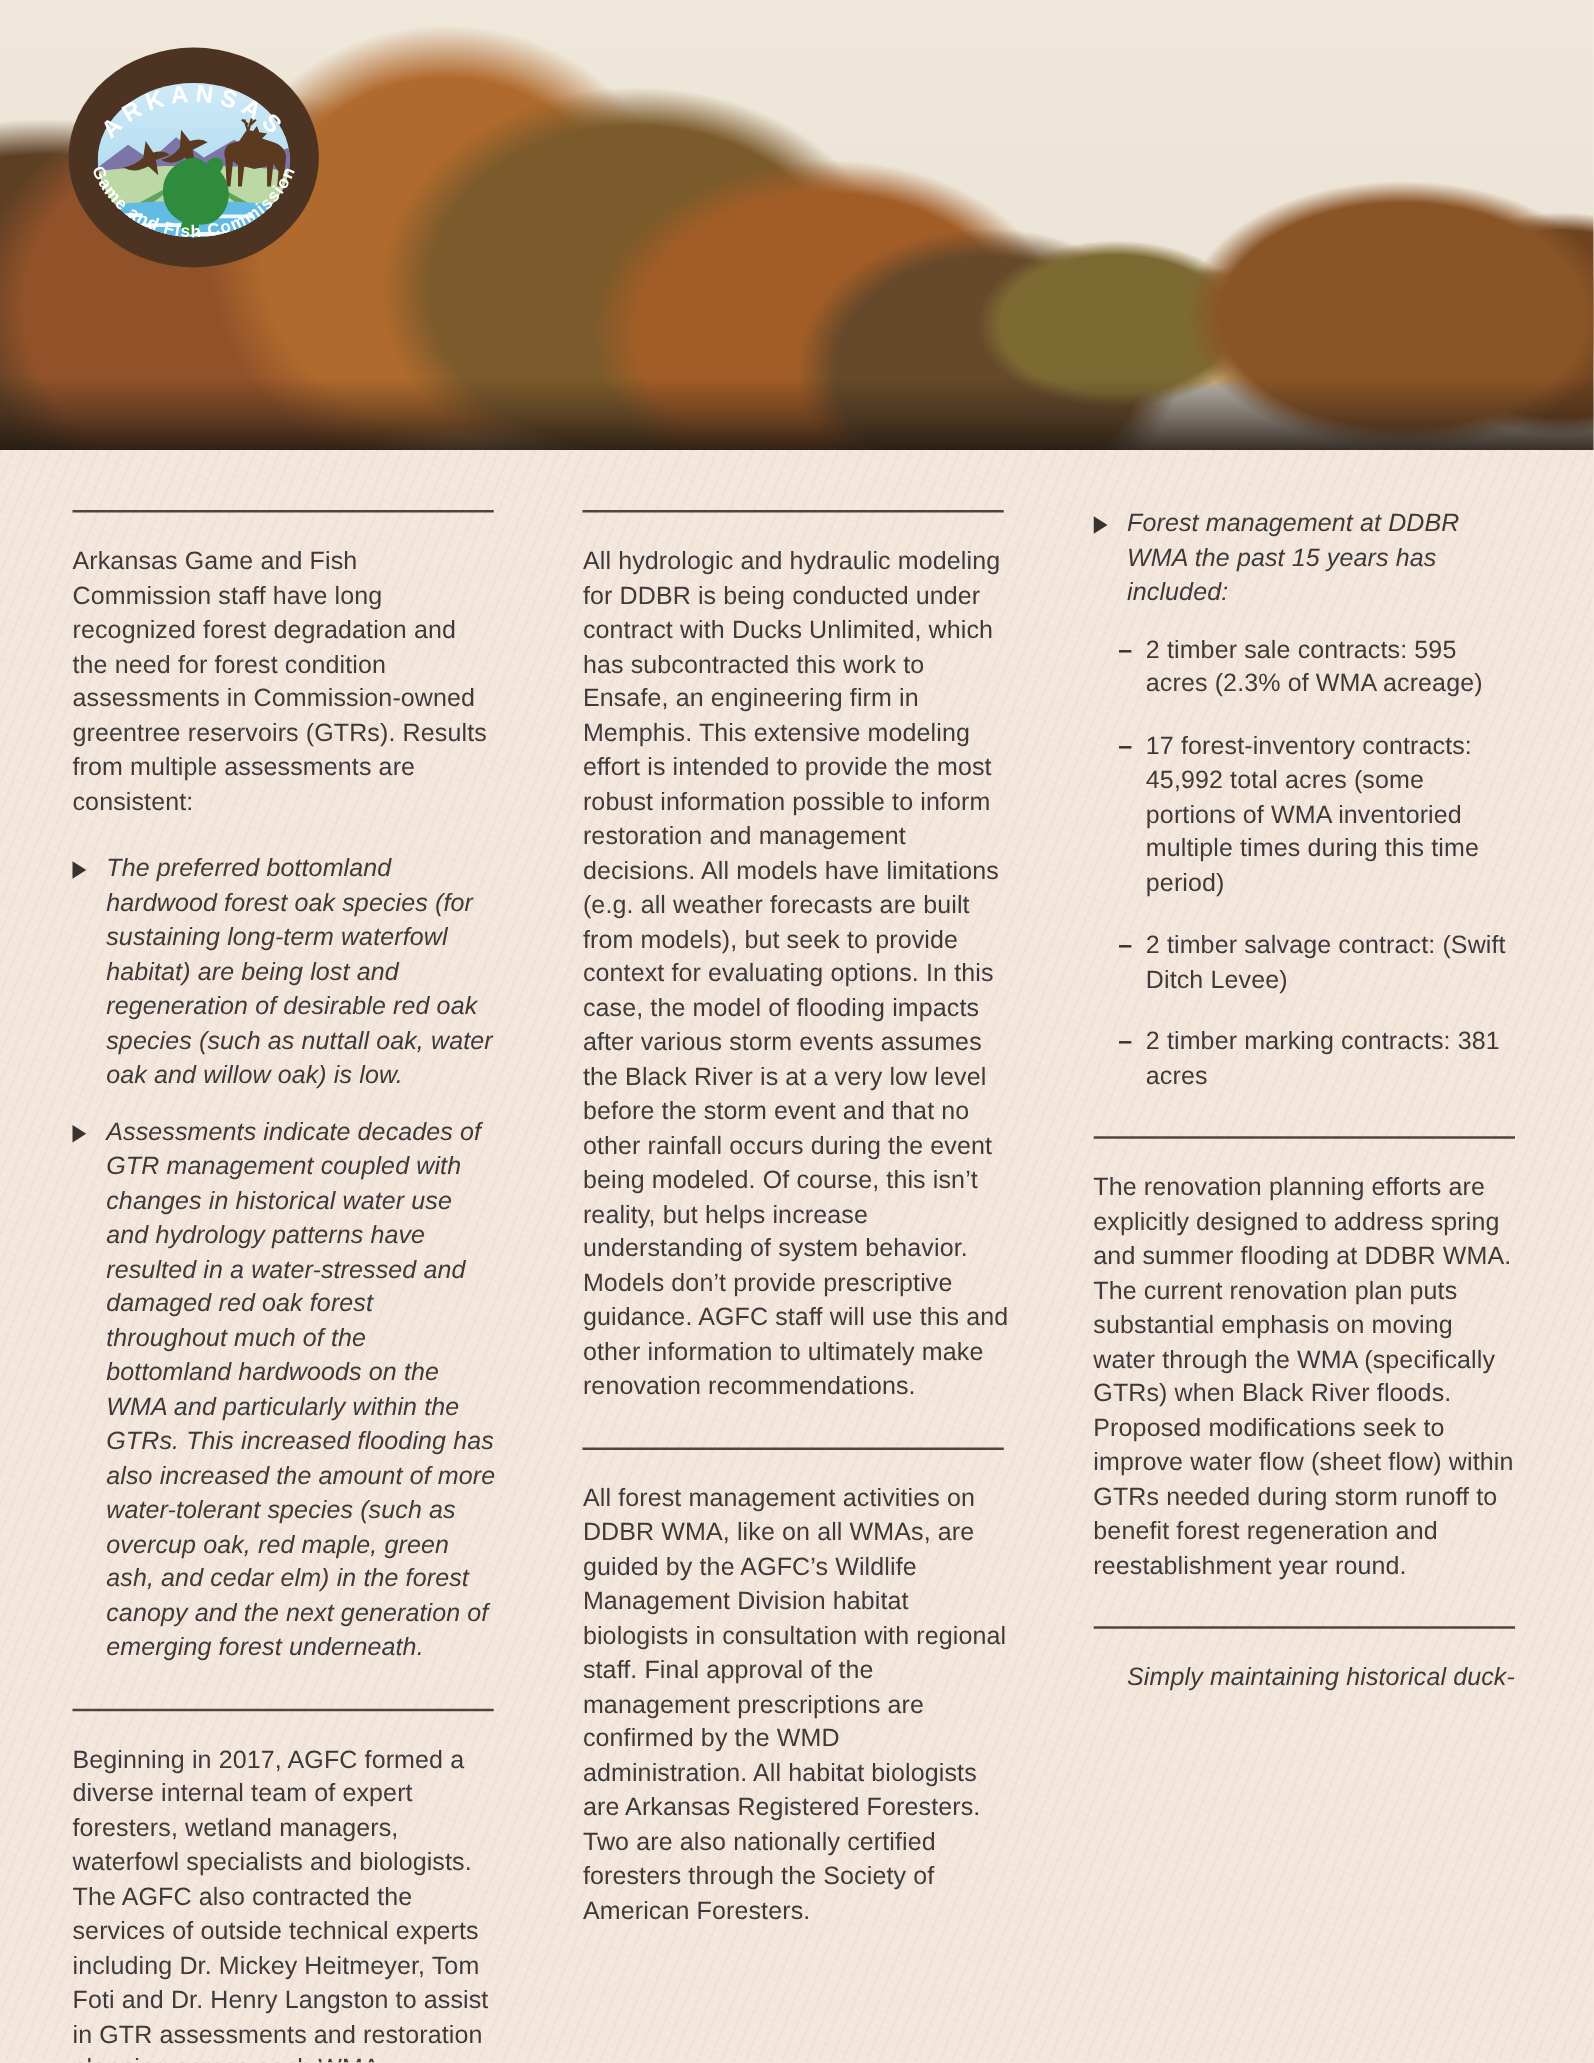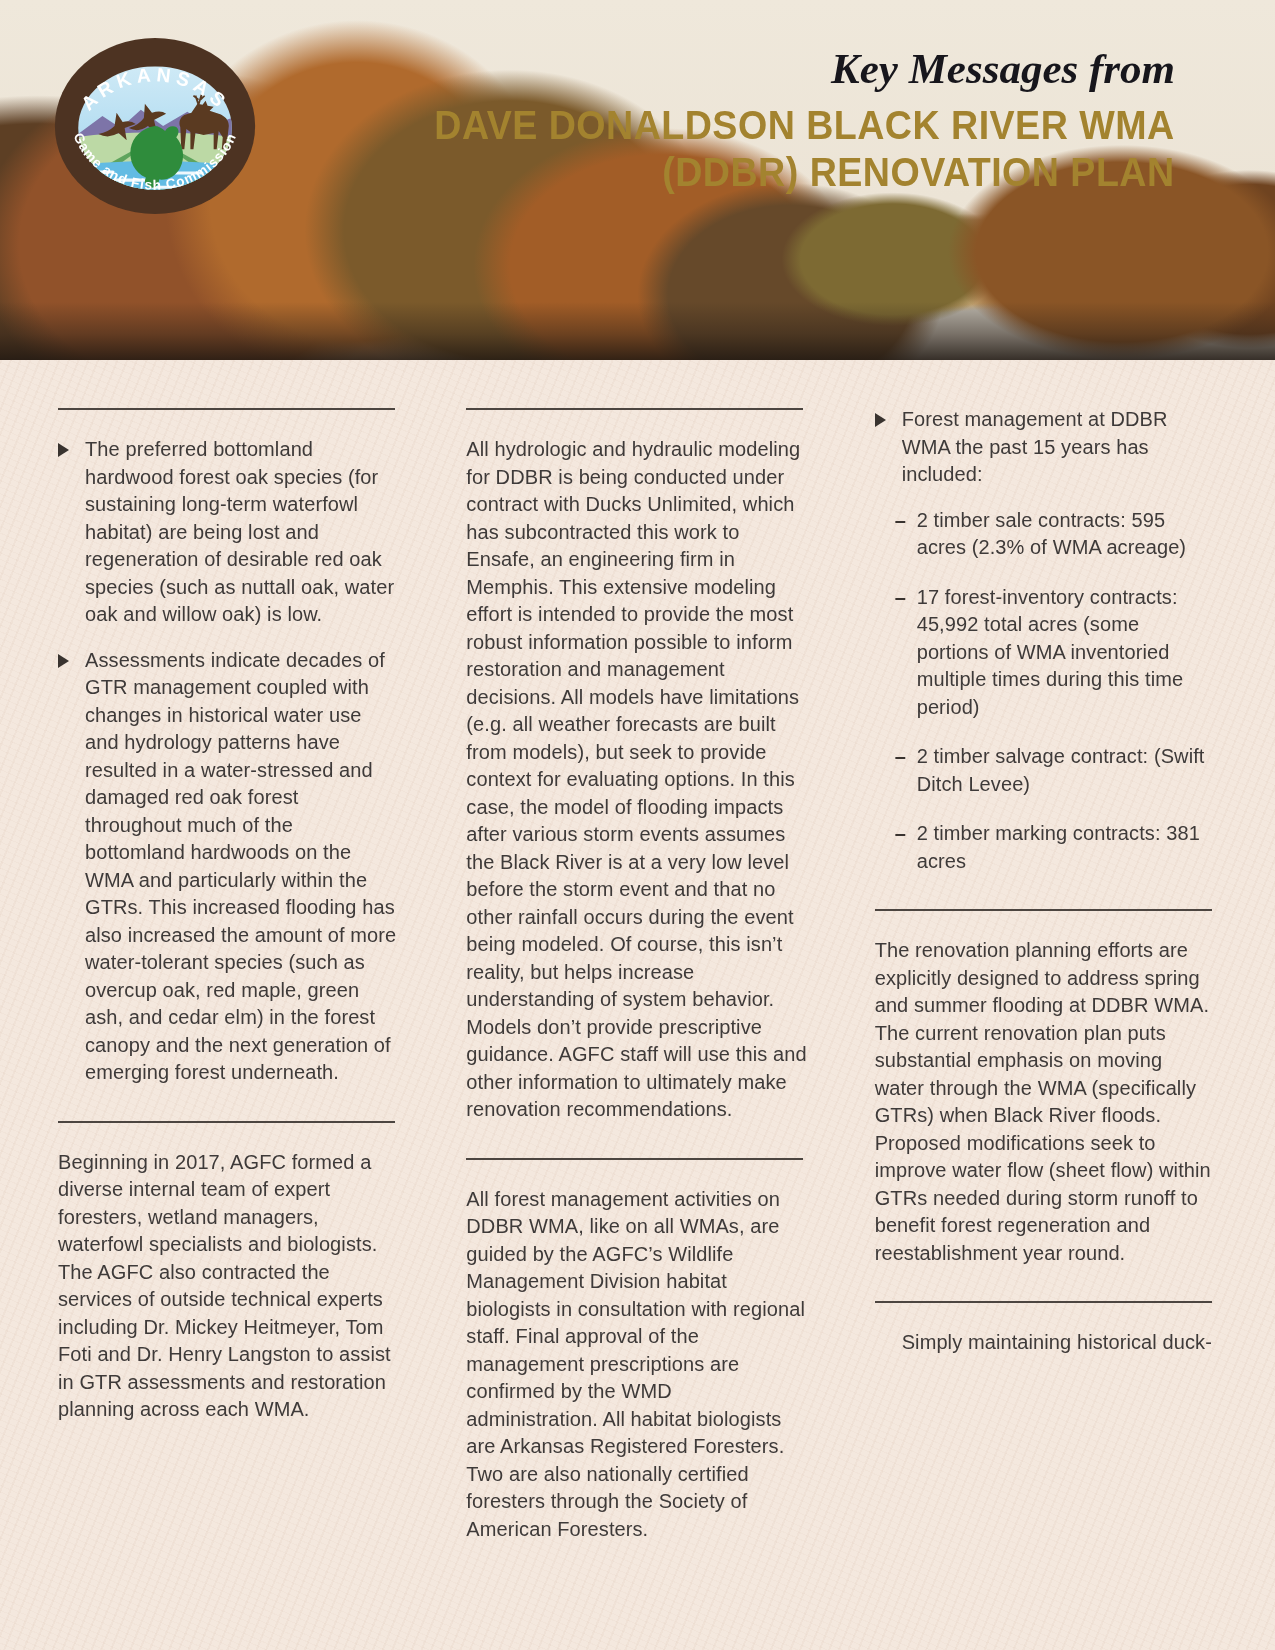--- a/index.html
+++ b/index.html
@@ -54,21 +54,21 @@
       repeating-linear-gradient(112deg, rgba(164,112,79,.05) 0 2px, rgba(164,112,79,0) 2px 9px),
       repeating-linear-gradient(24deg, rgba(164,112,79,.035) 0 1px, rgba(164,112,79,0) 1px 6px);
   }
   .columns{display:flex;gap:68px;position:relative;z-index:1;height:100%;}
   .column{flex:1 1 0;min-width:0;}
   .rule{
     border:none;border-top:2px solid #4c4540;margin:34px 0 26px 0;width:99%;
   }
   .rule.first{margin-top:2px;}
   p.para{font-size:20px;line-height:27.5px;letter-spacing:.1px;margin:0 0 26px 0;}
-  .bullet{display:flex;margin:0 0 18px 0;font-size:20px;line-height:27.5px;letter-spacing:.1px;}
+  .bullet{display:flex;margin:0 0 18px 0;font-size:20px;line-height:27.5px;letter-spacing:.1px;font-style:italic;}
   .tri{flex:0 0 27px;padding-top:7px;}
   .tri i{
     display:block;width:0;height:0;
     border-left:11px solid #39332f;border-top:7px solid transparent;border-bottom:7px solid transparent;
   }
   .bullet .btext{flex:1 1 auto;min-width:0;}
   .dash{display:flex;margin:0 0 22px 20px;font-size:20px;line-height:27.5px;letter-spacing:.1px;}
   .dmark{flex:0 0 22px;font-weight:700;color:#39332f;}
   .dash .dtext{flex:1 1 auto;min-width:0;}
 </style>
@@ -126,31 +126,27 @@
         <path id="arcBottom" d="M 16 84 A 85 79 0 0 0 184 84" fill="none"></path>
       </defs>
       <text font-family="Liberation Sans, sans-serif" font-size="19" font-weight="700" fill="#ffffff" letter-spacing="5">
         <textPath href="#arcTop" startOffset="50%" text-anchor="middle">ARKANSAS</textPath>
       </text>
       <text font-family="Liberation Sans, sans-serif" font-size="13.5" font-weight="700" fill="#ffffff" letter-spacing="1">
         <textPath href="#arcBottom" startOffset="50%" text-anchor="middle">Game and Fish Commission</textPath>
       </text>
     </svg>
 
-    <div class="titles">
-      <div class="eyebrow">Key Messages from</div>
-      <span class="gold-line">DAVE DONALDSON BLACK RIVER WMA</span>
-      <span class="gold-line">(DDBR) RENOVATION PLAN</span>
-    </div>
   </div>
 
   <div class="content">
     <div class="columns" id="columns">
         <div class="column">
           <hr class="rule first">
+          <p class="para">Arkansas Game and Fish Commission staff have long recognized forest degradation and the need for forest condition assessments in Commission-owned greentree reservoirs (GTRs). Results from multiple assessments are consistent:</p>
           <div class="bullet">
             <span class="tri">
               <i></i>
             </span>
             <span class="btext">The preferred bottomland hardwood forest oak species (for sustaining long-term waterfowl habitat) are being lost and regeneration of desirable red oak species (such as nuttall oak, water oak and willow oak) is low.</span>
           </div>
           <div class="bullet">
             <span class="tri">
               <i></i>
             </span>

